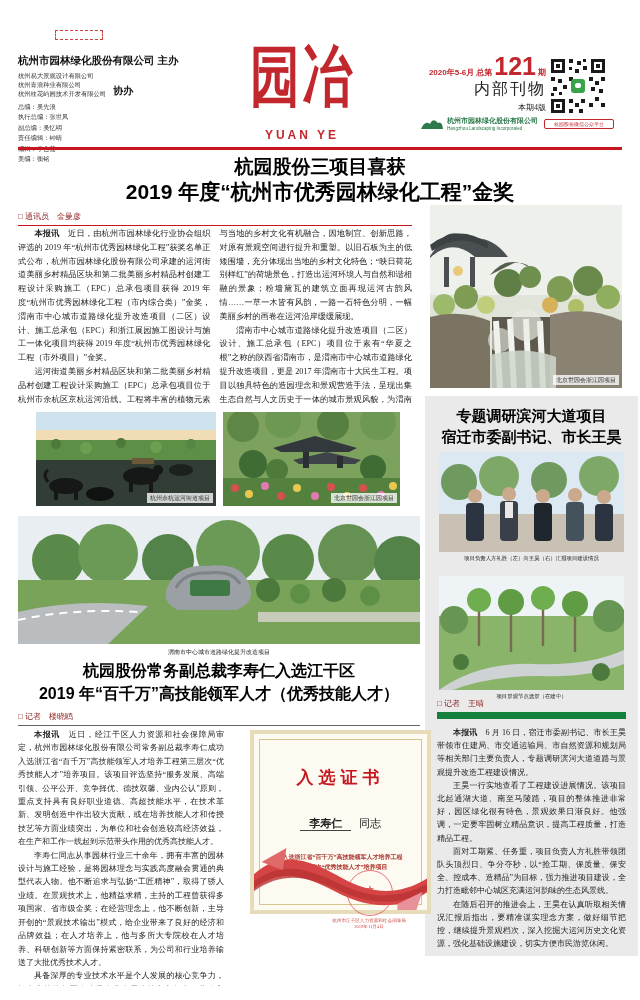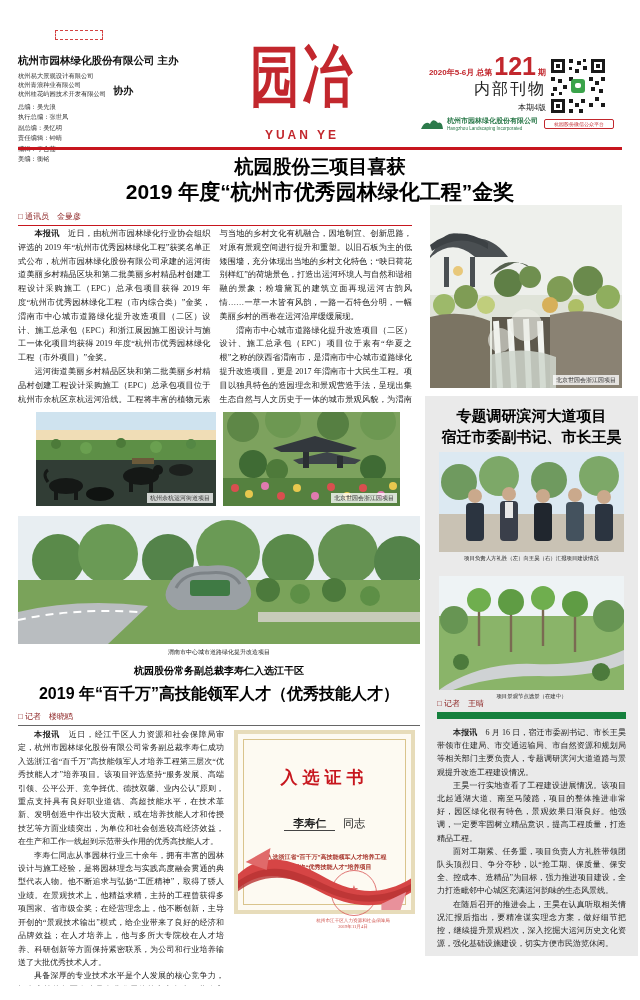--- a/index.html
+++ b/index.html
@@ -62,27 +62,27 @@
   .sq-photo2{left:14px;top:180px;width:185px;height:114px;}
   .sq-cap{position:absolute;left:8px;width:197px;text-align:center;font-size:5.4px;color:#222;}
   .sq-cap1{top:159px;}
   .sq-cap2{top:297px;}
   .sq-byline{position:absolute;left:12px;top:302px;width:189px;border-bottom:7px solid #15803d;}
   .sq-text{position:absolute;left:12px;top:330px;width:189px;height:222px;overflow:hidden;
            font-size:8px;line-height:13.2px;text-align:justify;color:#1c1c1c;}
   
   .a3-headline{position:absolute;left:18px;top:659px;width:402px;text-align:center;color:#000;
                font-family:"Liberation Sans",sans-serif;font-weight:bold;}
-  .a3-h1{font-size:10px;line-height:23px;}
+  .a3-h1{font-size:16px;line-height:23px;}
   .a3-h2{font-size:16px;line-height:24px;}
   .a3-byline{position:absolute;left:18px;top:711px;width:402px;border-bottom:1px solid #666;}
   .a3-text{position:absolute;left:18px;top:728px;width:206px;height:258px;overflow:hidden;
            font-size:8px;line-height:13.4px;text-align:justify;color:#1c1c1c;}
   
-  .cert{position:absolute;left:234px;top:730px;width:181px;height:184px;background:#fdfaf2;
+  .cert{position:absolute;left:250px;top:730px;width:181px;height:184px;background:#fdfaf2;
         border:4px solid #e7dcba;box-sizing:border-box;}
   .cert-inner{position:absolute;inset:5px;border:1px solid #d9c48d;}
   .cert-title{position:absolute;left:0;top:32px;width:100%;text-align:center;color:#c7161e;
               font-size:17px;font-weight:bold;letter-spacing:5px;font-family:"Liberation Sans",sans-serif;}
   .cert-name-row{position:absolute;left:0;top:82px;width:100%;text-align:center;font-size:11px;color:#222;}
   .cert-name{font-weight:bold;border-bottom:1px solid #444;padding:0 9px 1px;}
   .cert-suffix{margin-left:5px;}
   .cert-body{position:absolute;left:10px;top:118px;width:157px;text-align:center;
              font-size:6px;line-height:10px;color:#a8352c;font-weight:bold;}
   .cert-stamp{position:absolute;right:10px;top:150px;width:96px;text-align:center;color:#cd4a43;}

